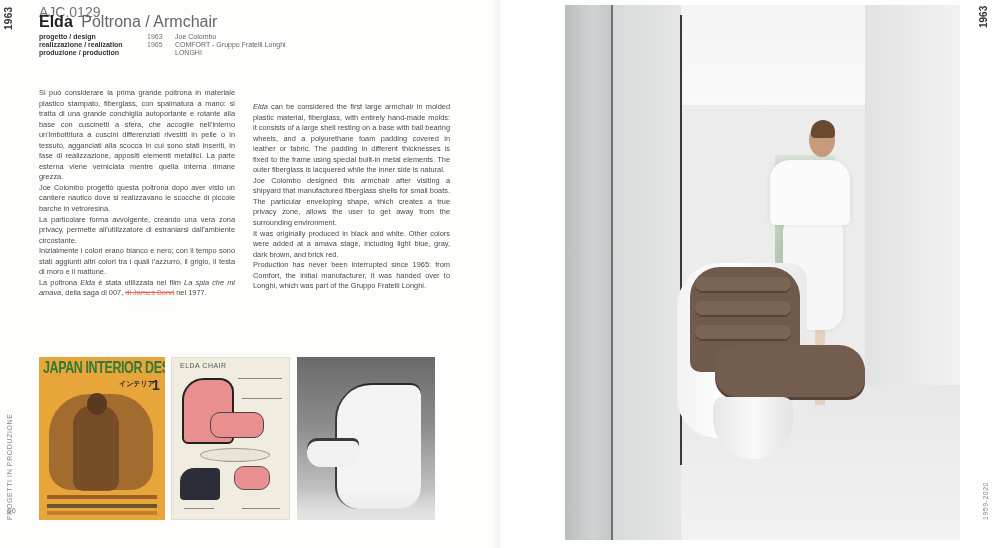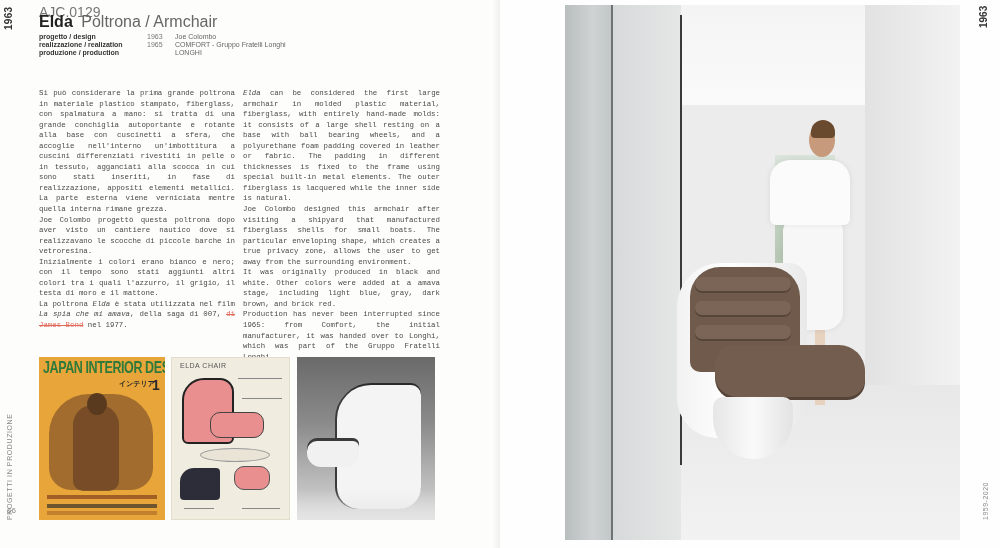--- a/index.html
+++ b/index.html
@@ -28,23 +28,23 @@
   .title b { font-weight: bold; color: #222; }
   .title span.sub { color: #666; margin-left: 4px; }
 
   .credits { position: absolute; left: 39px; top: 33px; font-size: 7px; line-height: 8px; }
   .credits .row { display: flex; }
   .credits .lbl { width: 108px; font-weight: bold; color: #333; }
   .credits .yr { width: 28px; color: #777; }
   .credits .val { color: #666; }
 
   
-  .col { position: absolute; top: 88px; width: 196px; font-size: 7.4px; line-height: 10.55px; color: #4a4a4a; text-align: justify; font-family: Liberation Mono, monospace; }
+  .col { position: absolute; top: 88px; width: 196px; font-size: 7.4px; line-height: 10.55px; color: #4a4a4a; text-align: justify; }
   .col-it { left: 39px; }
-  .col-en { left: 243px; width: 197px; }
+  .col-en { left: 253px; width: 197px; margin-top: 14px; }
   .col p { margin: 0; }
   .col i { font-style: italic; }
   .strike { color: #e06a5a; text-decoration: line-through; }
 
   
   .thumb { position: absolute; top: 357px; height: 163px; overflow: hidden; }
   .thumb-magazine { left: 39px; width: 126px; background: #e8a53a; }
   .thumb-sketch { left: 171px; width: 119px; background: #f1ece0; border: 1px solid #e4ddcc; }
   .thumb-bw { left: 297px; width: 138px; background: linear-gradient(180deg, #6a6a6a 0%, #8a8a8a 40%, #b9b9b9 75%, #d9d9d9 100%); }
 
@@ -119,20 +119,21 @@
       <div class="row">
         <span class="lbl">produzione / production</span>
         <span class="yr"></span>
         <span class="val">LONGHI</span>
       </div>
     </div>
 
     <div class="col col-it">
       <p>Si può considerare la prima grande poltrona in materiale plastico stampato, fiberglass, con spalmatura a mano: si tratta di una grande conchiglia autoportante e rotante alla base con cuscinetti a sfera, che accoglie nell'interno un'imbottitura a cuscini differenziati rivestiti in pelle o in tessuto, agganciati alla scocca in cui sono stati inseriti, in fase di realizzazione, appositi elementi metallici. La parte esterna viene verniciata mentre quella interna rimane grezza.</p>
       <p>Joe Colombo progettò questa poltrona dopo aver visto un cantiere nautico dove si realizzavano le scocche di piccole barche in vetroresina.</p>
+      <p>La particolare forma avvolgente, creando una vera zona privacy, permette all'utilizzatore di estraniarsi dall'ambiente circostante.</p>
       <p>Inizialmente i colori erano bianco e nero; con il tempo sono stati aggiunti altri colori tra i quali l'azzurro, il grigio, il testa di moro e il mattone.</p>
       <p><span>La poltrona </span><i>Elda</i><span> è stata utilizzata nel film </span><i>La spia che mi amava</i><span>, della saga di 007, </span><span class="strike">di James Bond</span><span> nel 1977.</span></p>
     </div>
 
     <div class="col col-en">
       <p><i>Elda</i><span> can be considered the first large armchair in molded plastic material, fiberglass, with entirely hand-made molds: it consists of a large shell resting on a base with ball bearing wheels, and a polyurethane foam padding covered in leather or fabric. The padding in different thicknesses is fixed to the frame using special built-in metal elements. The outer fiberglass is lacquered while the inner side is natural.</span></p>
       <p>Joe Colombo designed this armchair after visiting a shipyard that manufactured fiberglass shells for small boats. The particular enveloping shape, which creates a true privacy zone, allows the user to get away from the surrounding environment.</p>
       <p>It was originally produced in black and white. Other colors were added at a amava stage, including light blue, gray, dark brown, and brick red.</p>
       <p>Production has never been interrupted since 1965: from Comfort, the initial manufacturer, it was handed over to Longhi, which was part of the Gruppo Fratelli Longhi.</p>
     </div>

